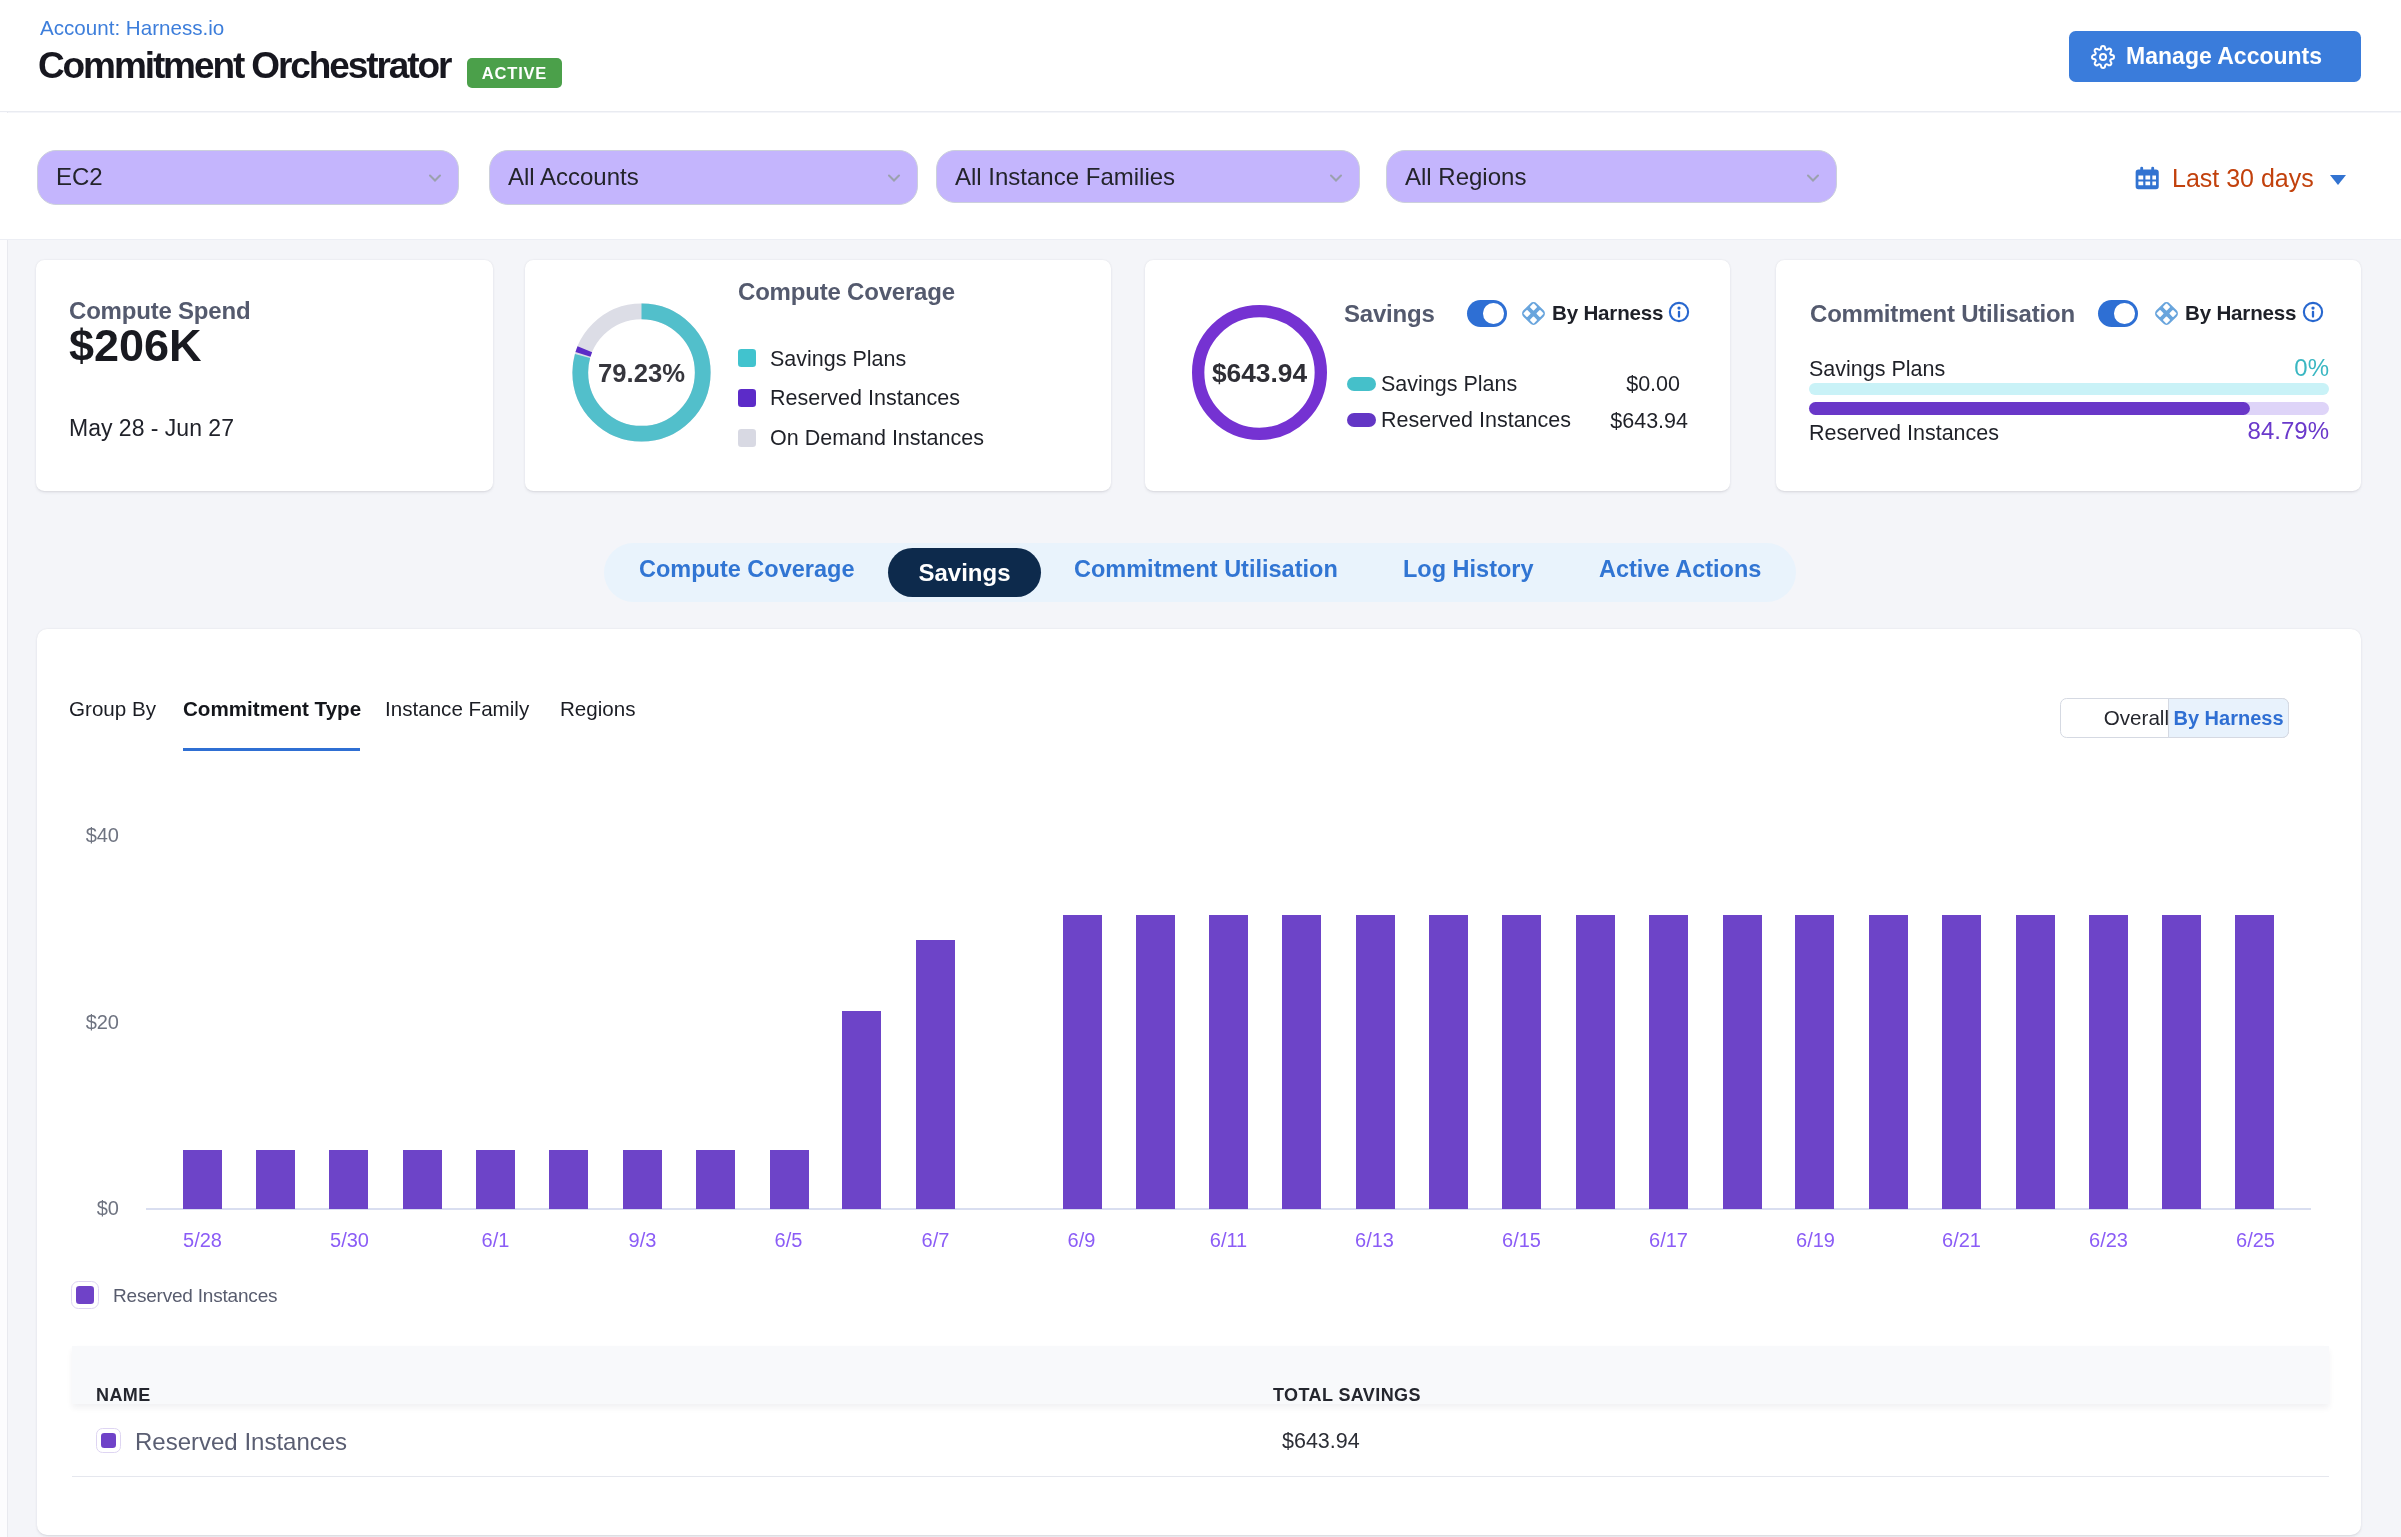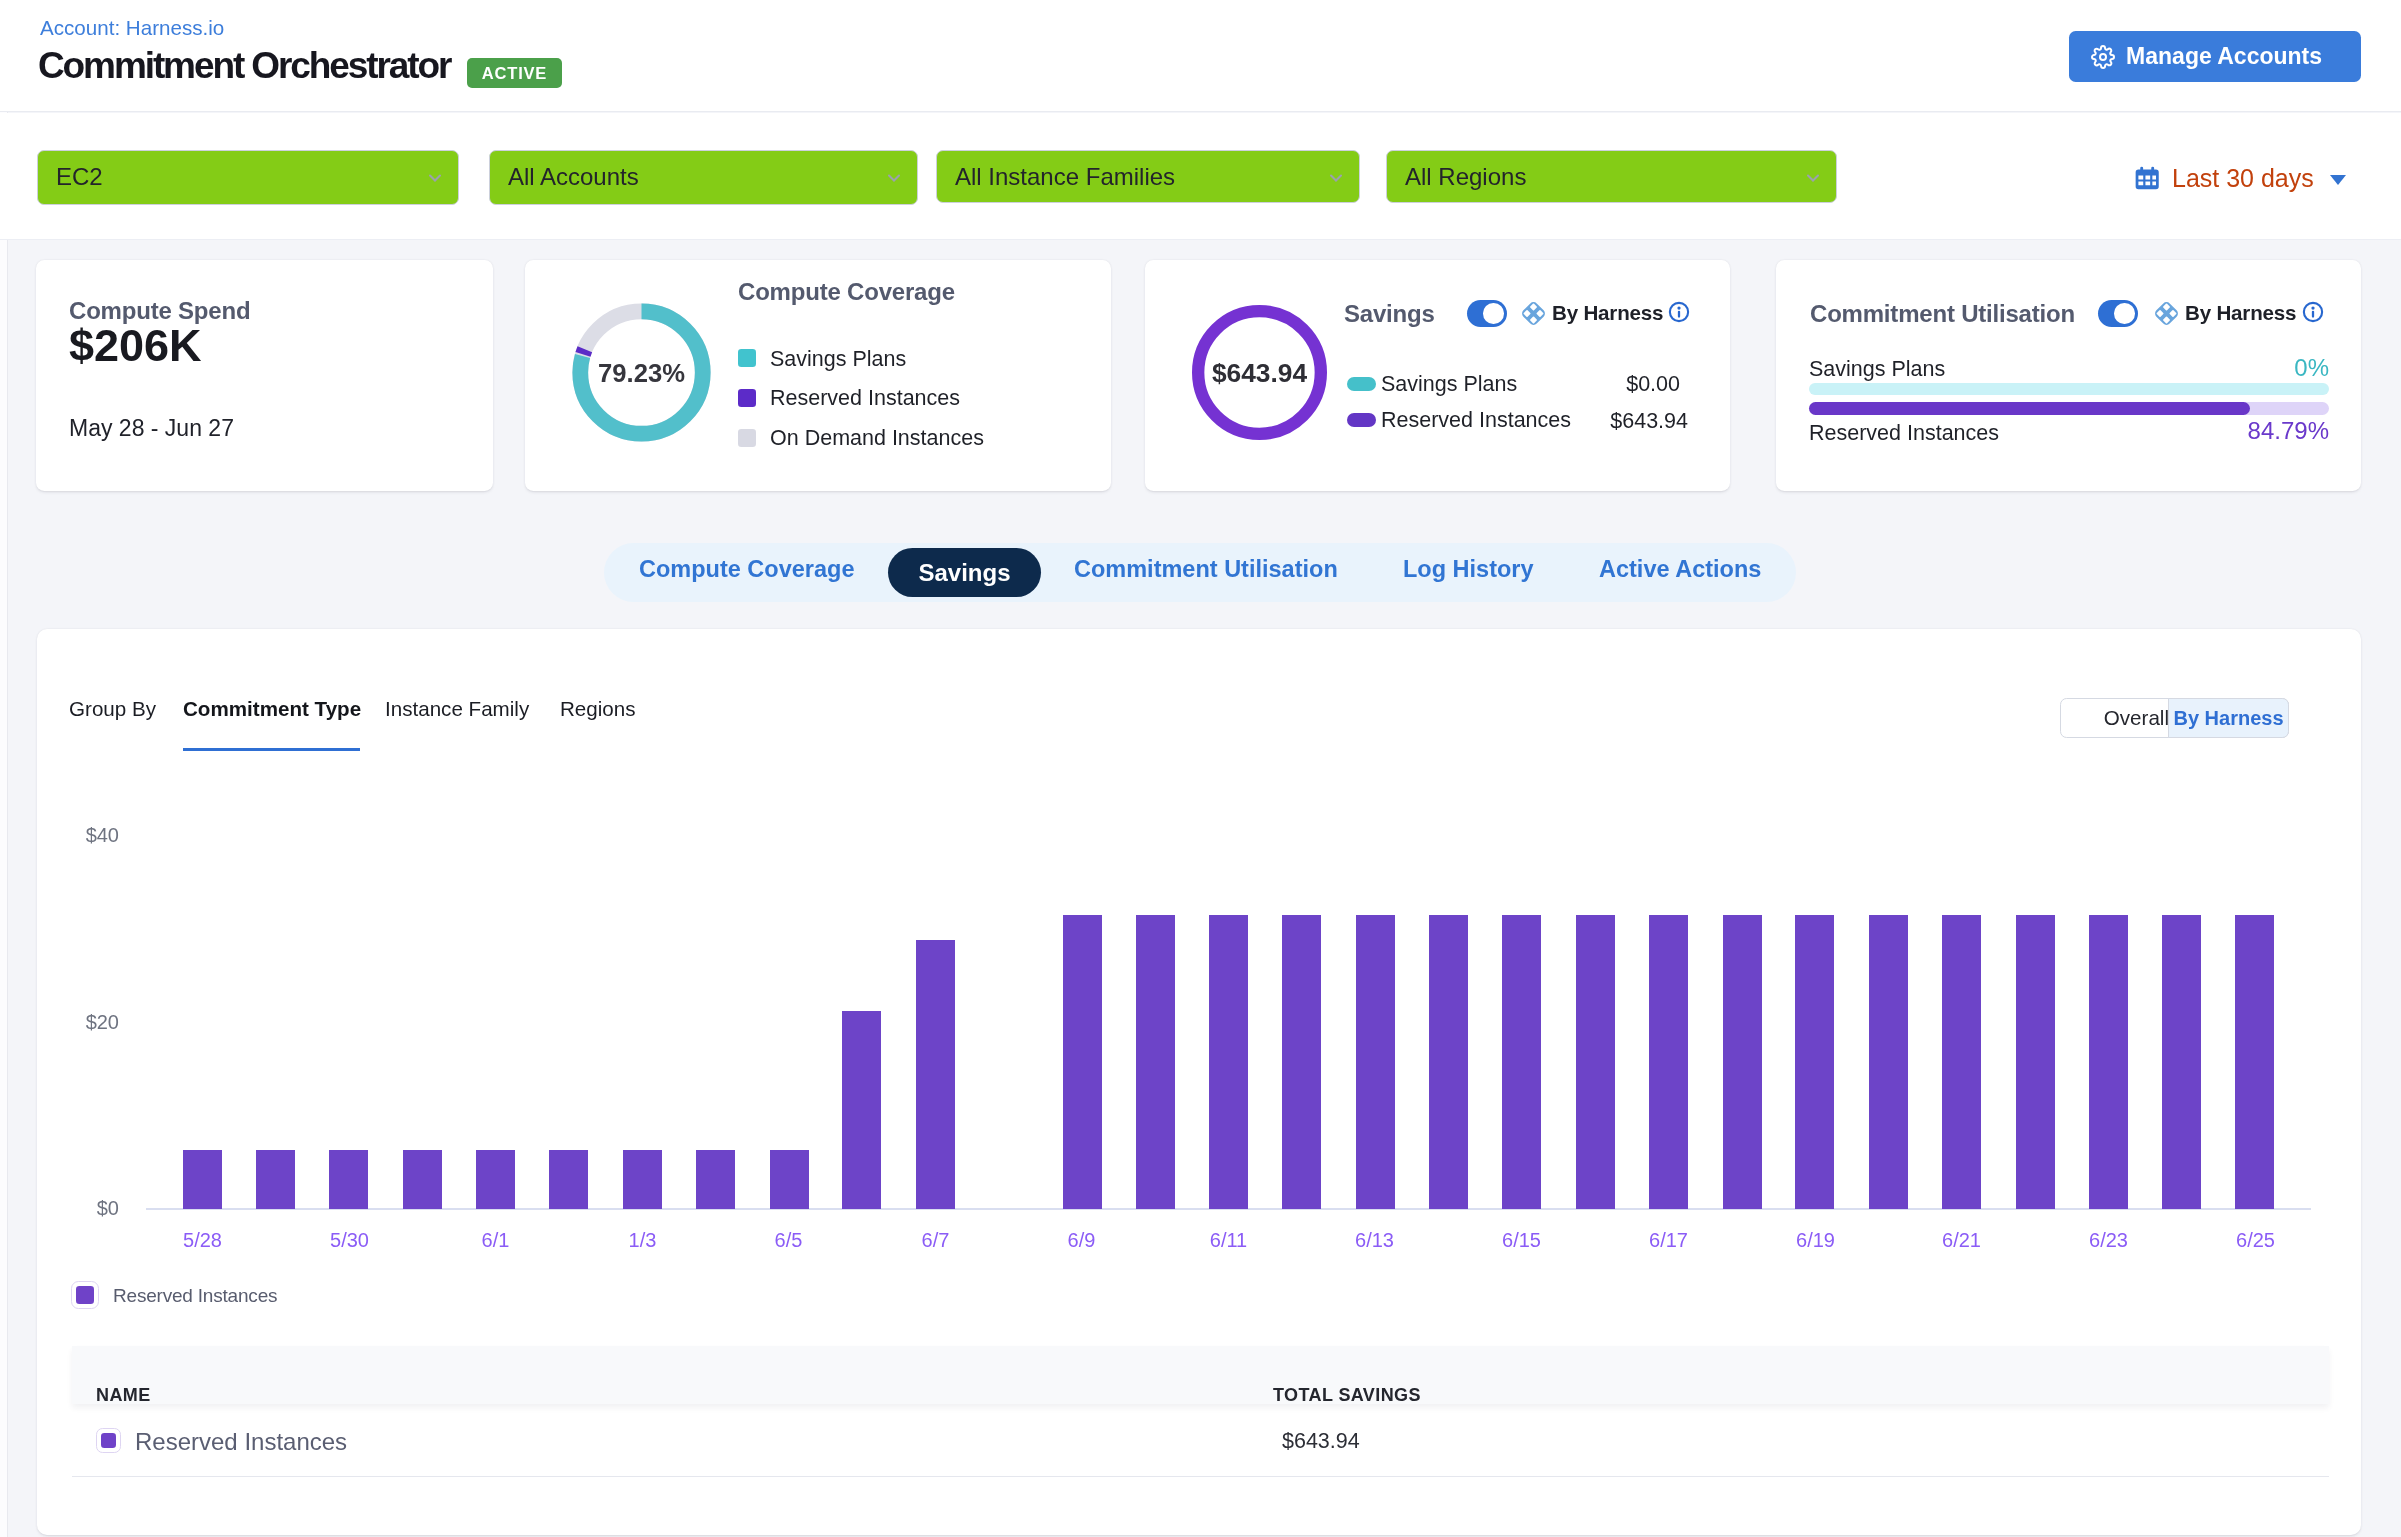--- a/index.html
+++ b/index.html
@@ -8,21 +8,21 @@
 .card { position:absolute; background:#fff; border-radius:8.3px; box-shadow:0 1.7px 3.3px rgba(40,41,61,.05), 0 0.8px 1.7px rgba(96,97,112,.12); }
 
 #hdr { left:0; top:0; width:2401px; height:112px; background:#fff; border-bottom:0.8px solid #e9ebf1; }
 #acct { left:40px; top:15.7px; font-size:20.6px; color:#3d7edb; }
 #title { left:38px; top:45px; font-size:37px; font-weight:bold; color:#17171f; letter-spacing:-2.1px; }
 #badge { left:467px; top:58px; width:95px; height:30px; background:#4ba04a; border-radius:5px; color:#fff; font-size:16.5px; font-weight:bold; letter-spacing:0.8px; text-align:center; line-height:30px; }
 #mbtn { left:2069px; top:31px; width:292px; height:51px; background:#3a7cdb; border-radius:6.6px; color:#fff; font-size:23px; font-weight:bold; display:flex; align-items:center; }
 #mbtn svg { margin-left:21.5px; margin-right:11.6px; }
 
 #filters { left:0; top:113px; width:2401px; height:127px; background:#fff; border-bottom:0.8px solid #eceef4; }
-.dd { position:absolute; top:150px; height:55px; background:#84cc16; border:1.2px solid #ccd0dc; border-radius:7px; font-size:24px; color:#23242b; line-height:52px; padding-left:18px; }
+.dd { position:absolute; top:150px; height:55px; background:#c4b5fd; border:1.2px solid #ccd0dc; border-radius:19px; font-size:24px; color:#23242b; line-height:52px; padding-left:18px; }
 .dd .chev { position:absolute; right:13.2px; top:17.3px; }
 #last30 { left:2134px; top:164px; display:flex; align-items:center; color:#c2410c; font-size:25px; font-weight:400; }
 #last30 .caret { width:0; height:0; border-left:8.3px solid transparent; border-right:8.3px solid transparent; border-top:10.7px solid #3273d1; margin-left:16.5px; margin-top:3.3px; }
 #vline { left:6.6px; top:0; width:0.8px; height:1538px; background:#e8e9ef; }
 
 .ctitle { position:absolute; font-size:24px; font-weight:bold; color:#545a6e; letter-spacing:-0.2px; }
 .sq { position:absolute; width:18px; height:18px; border-radius:3.3px; }
 .ltext { position:absolute; font-size:21.5px; color:#1f2128; }
 .toggle { position:absolute; width:40px; height:27px; border-radius:14px; background:#2e6fd4; }
 .toggle:after { content:""; position:absolute; right:3.3px; top:3.3px; width:20.6px; height:20.6px; border-radius:50%; background:#fff; }
@@ -200,21 +200,21 @@
 <div class="bar" style="left:1795px;top:915px;height:294px"></div>
 <div class="bar" style="left:1869px;top:915px;height:294px"></div>
 <div class="bar" style="left:1942px;top:915px;height:294px"></div>
 <div class="bar" style="left:2016px;top:915px;height:294px"></div>
 <div class="bar" style="left:2089px;top:915px;height:294px"></div>
 <div class="bar" style="left:2162px;top:915px;height:294px"></div>
 <div class="bar" style="left:2235px;top:915px;height:294px"></div>
 <div class="xlab" style="left:153px">5/28</div>
 <div class="xlab" style="left:300px">5/30</div>
 <div class="xlab" style="left:446px">6/1</div>
-<div class="xlab" style="left:593px">1/3</div>
+<div class="xlab" style="left:593px">9/3</div>
 <div class="xlab" style="left:739px">6/5</div>
 <div class="xlab" style="left:886px">6/7</div>
 <div class="xlab" style="left:1032px">6/9</div>
 <div class="xlab" style="left:1179px">6/11</div>
 <div class="xlab" style="left:1325px">6/13</div>
 <div class="xlab" style="left:1472px">6/15</div>
 <div class="xlab" style="left:1619px">6/17</div>
 <div class="xlab" style="left:1766px">6/19</div>
 <div class="xlab" style="left:1912px">6/21</div>
 <div class="xlab" style="left:2059px">6/23</div>

